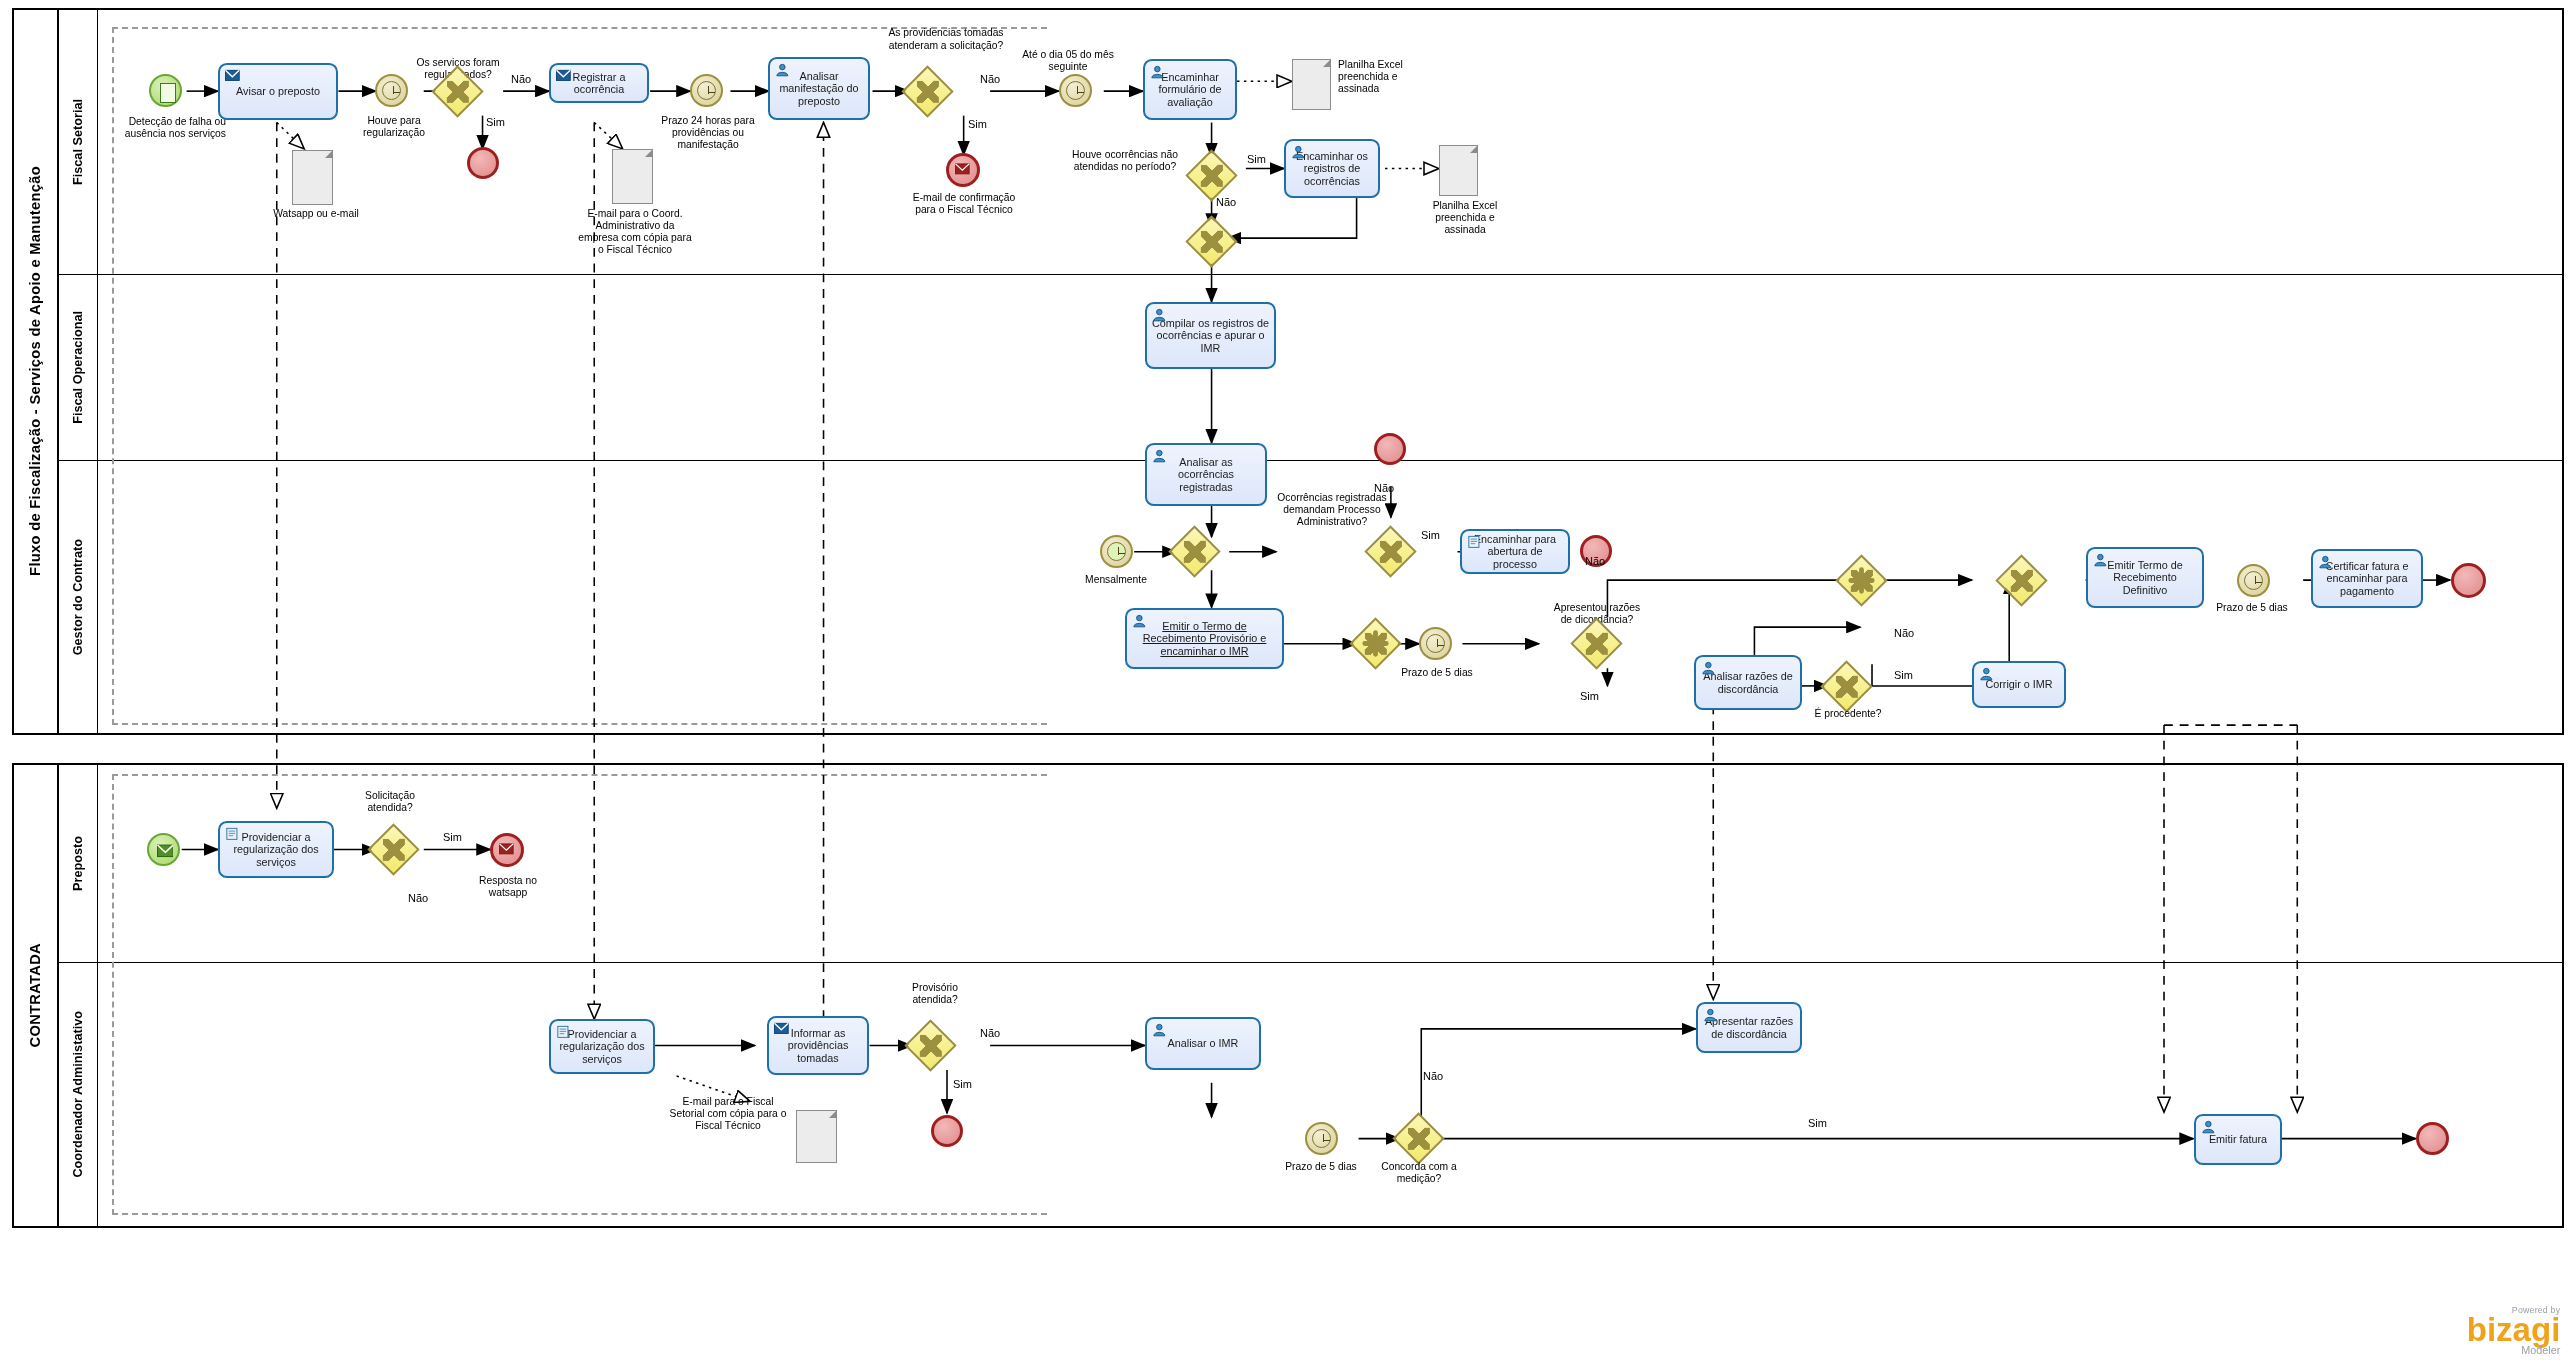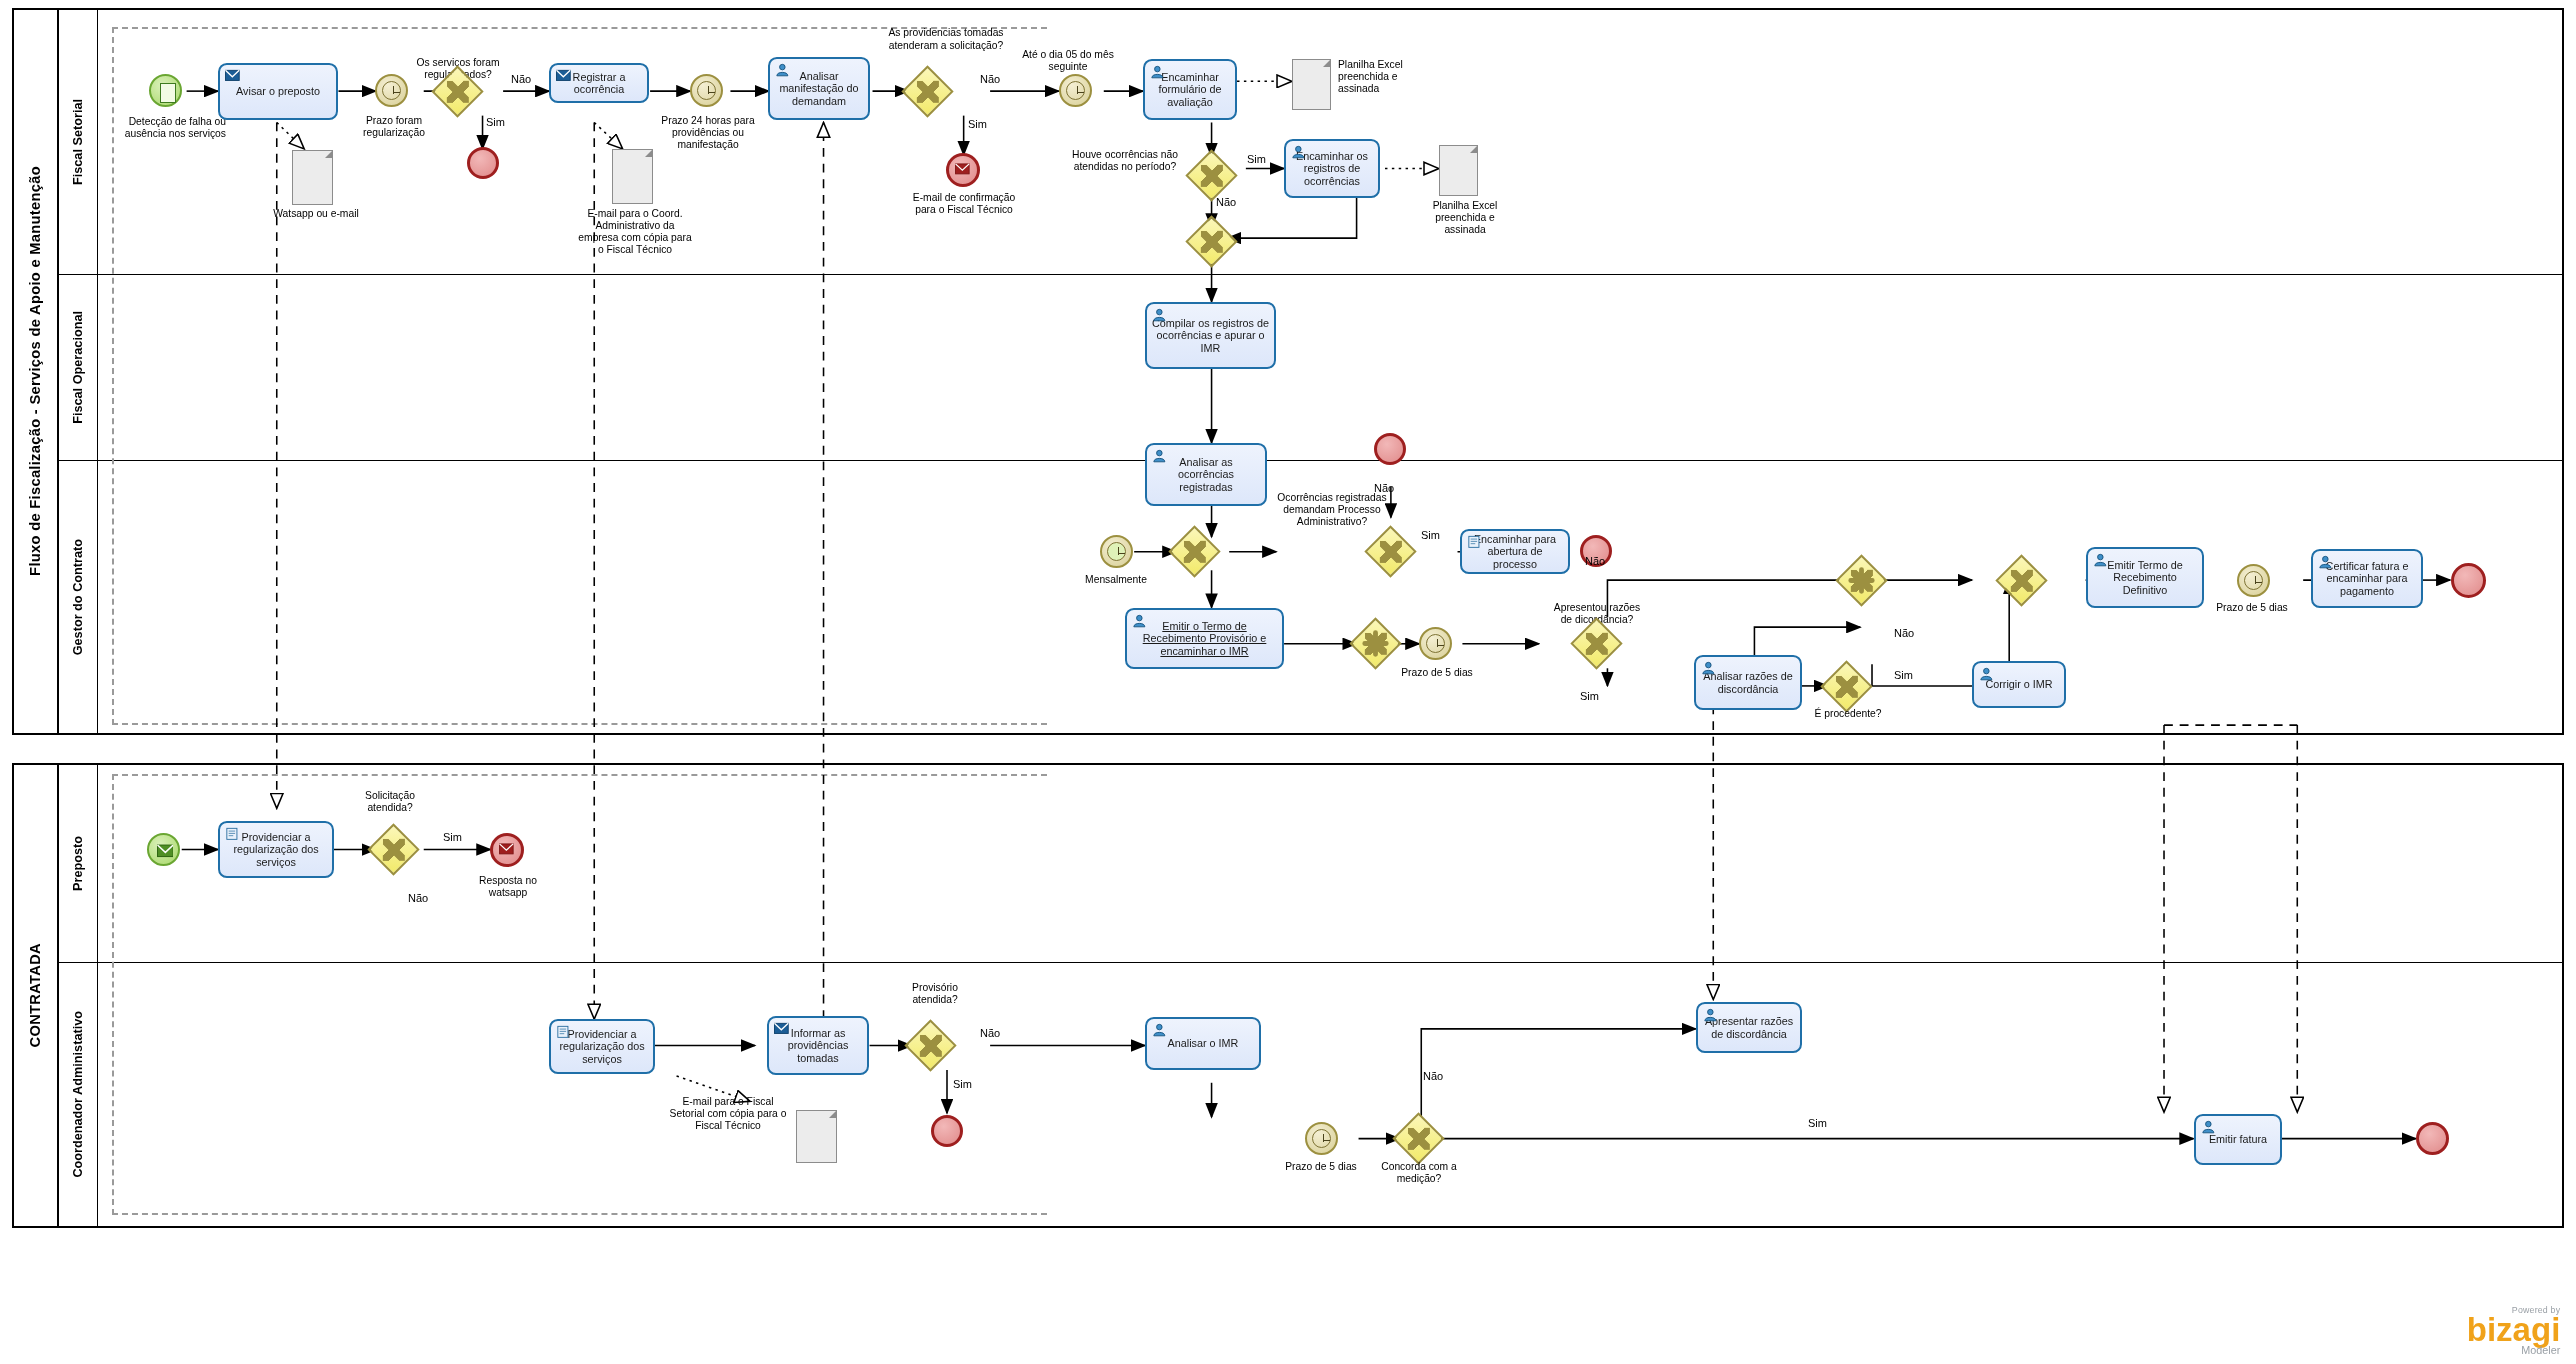--- a/index.html
+++ b/index.html
@@ -218,21 +218,21 @@
   </div>
 
   <div class="doc" style="left:292px;top:150px;width:41px;height:55px;"></div>
   <div class="lbl" style="left:272px;top:208px;width:88px;">Watsapp ou e-mail</div>
 
   <div class="event ev-timer" style="left:375px;top:74px;width:33px;height:33px;">
     <div style="position:absolute;left:4.9px;top:4.9px;right:4.9px;bottom:4.9px;border:1.5px solid #7d7233;border-radius:50%;"></div>
     <div style="position:absolute;left:15.7px;top:9.8px;width:1.5px;height:7.8px;background:#4a431c;"></div>
     <div style="position:absolute;left:15.7px;top:15.7px;width:6.9px;height:1.5px;background:#4a431c;"></div>
   </div>
-  <div class="lbl" style="left:349px;top:115px;width:90px;">Prazo foram regularização</div>
+  <div class="lbl" style="left:349px;top:115px;width:90px;">Houve para regularização</div>
 
   <div class="lbl" style="left:398px;top:57px;width:120px;">Os serviços foram regularizados?</div>
   <div class="gw gw-x" style="left:439px;top:73px;width:37px;height:37px;">
       <div class="dia"></div>
     </div>
   <div class="lbl-s" style="left:511px;top:73px;">Não</div>
   <div class="lbl-s" style="left:486px;top:116px;">Sim</div>
 
   <div class="event ev-end" style="left:467px;top:147px;width:32px;height:32px;"></div>
 
@@ -252,21 +252,21 @@
     <div style="position:absolute;left:15.7px;top:9.8px;width:1.5px;height:7.8px;background:#4a431c;"></div>
     <div style="position:absolute;left:15.7px;top:15.7px;width:6.9px;height:1.5px;background:#4a431c;"></div>
   </div>
   <div class="lbl" style="left:659px;top:115px;width:98px;">Prazo 24 horas para providências ou manifestação</div>
 
   <div class="task" style="left:768px;top:57px;width:102px;height:63px;">
     <svg class="task-icon" viewBox="0 0 16 14">
       <circle cx="8" cy="4" r="3" fill="#3f8fc9" stroke="#18547e"></circle>
       <path d="M2,13.5 C2,8.5 14,8.5 14,13.5 z" fill="#3f8fc9" stroke="#18547e"></path>
     </svg>
-    <span class="tlabel">Analisar manifestação do demandam</span>
+    <span class="tlabel">Analisar manifestação do preposto</span>
   </div>
 
   <div class="lbl" style="left:885px;top:27.4px;width:122px;">As providencias tomadas atenderam a solicitação?</div>
   <div class="gw gw-x" style="left:909px;top:73px;width:37px;height:37px;">
       <div class="dia"></div>
     </div>
   <div class="lbl-s" style="left:980px;top:73px;">Não</div>
   <div class="lbl-s" style="left:968px;top:118px;">Sim</div>
 
   <div class="event ev-end" style="left:946px;top:153px;width:34px;height:34px;">

